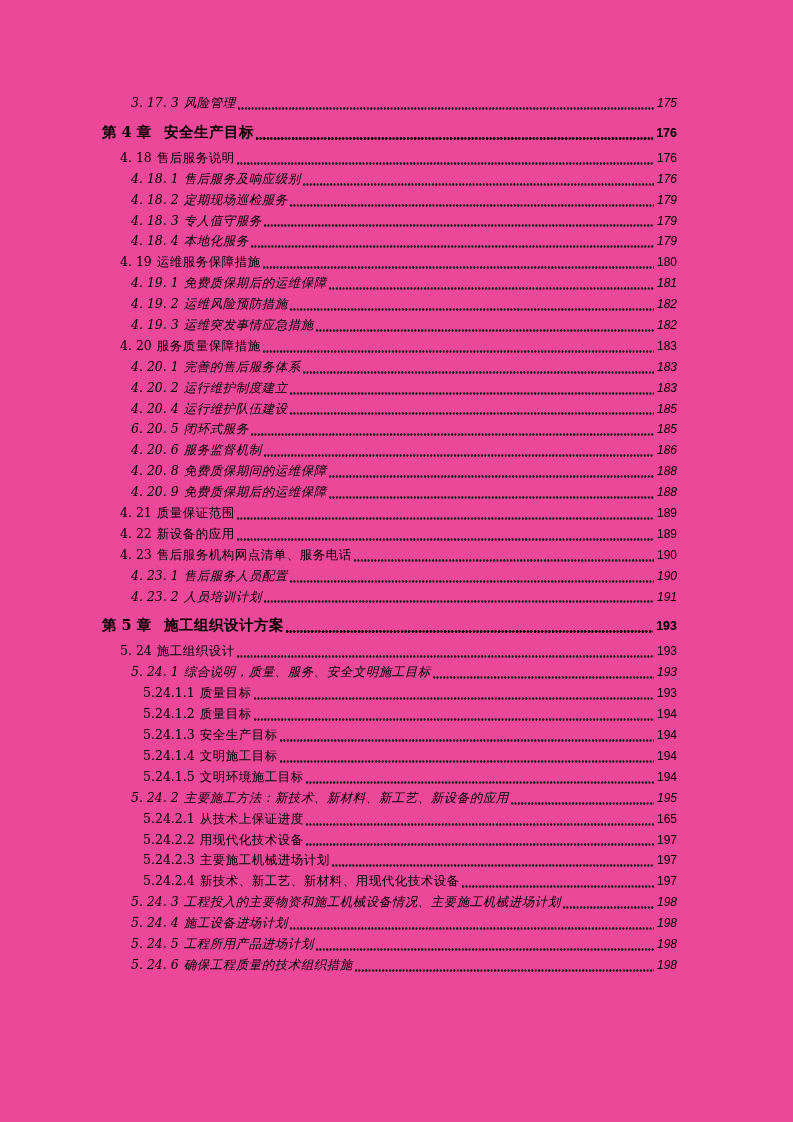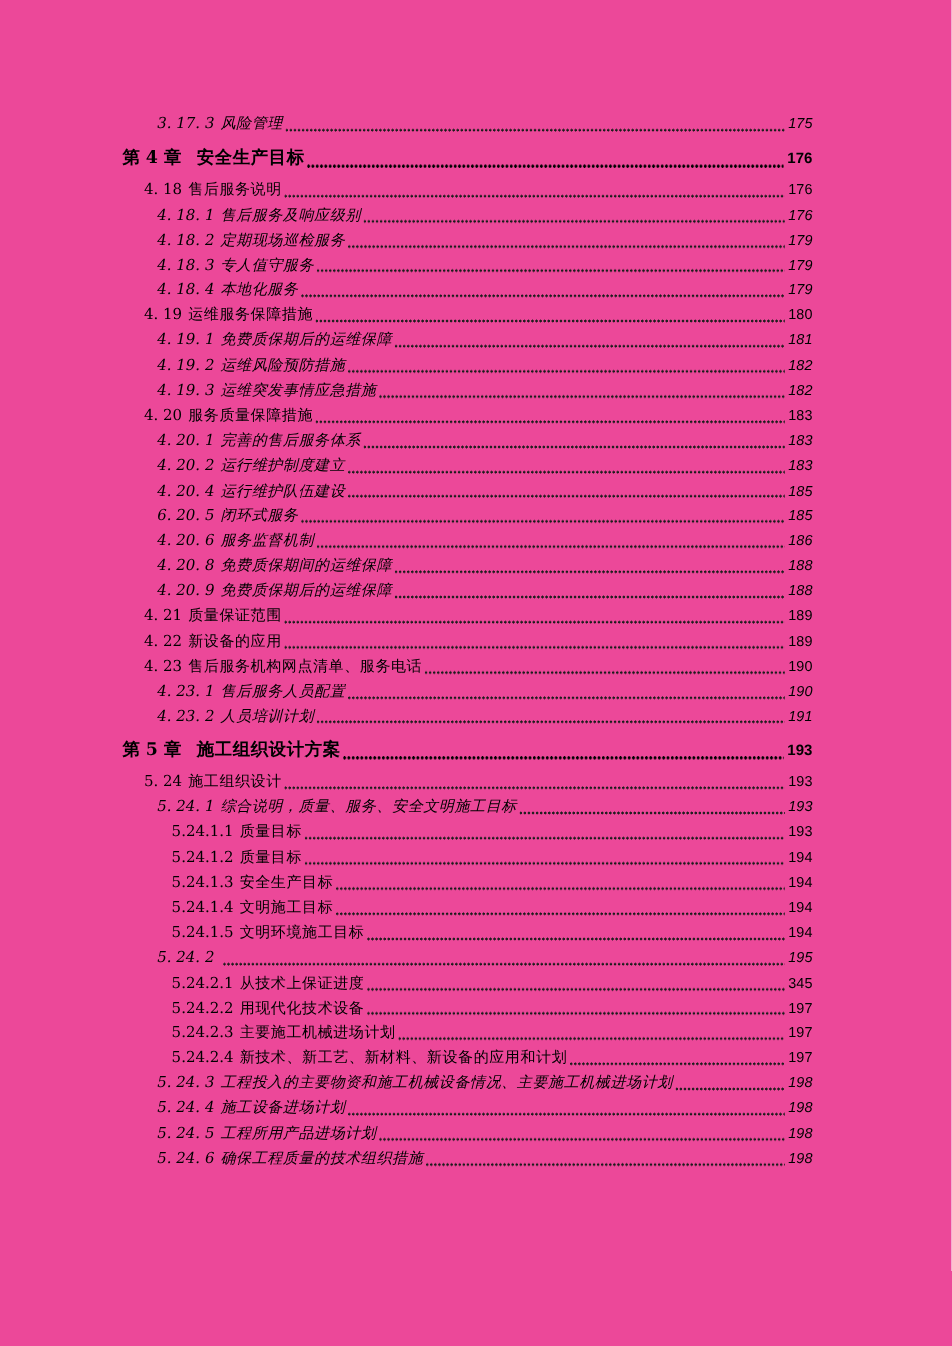--- a/index.html
+++ b/index.html
@@ -261,44 +261,45 @@
         <span class="pg">194</span>
       </div>
       <div class="row l4">
         <span class="num">5.24.1.5</span>
         <span class="title">文明环境施工目标</span>
         <span class="leader"></span>
         <span class="pg">194</span>
       </div>
       <div class="row l3">
         <span class="num">5. 24. 2</span>
+        <span class="title">主要施工方法：新技术、新材料、新工艺、新设备的应用</span>
         <span class="leader"></span>
         <span class="pg">195</span>
       </div>
       <div class="row l4">
         <span class="num">5.24.2.1</span>
         <span class="title">从技术上保证进度</span>
         <span class="leader"></span>
-        <span class="pg">345</span>
+        <span class="pg">165</span>
       </div>
       <div class="row l4">
         <span class="num">5.24.2.2</span>
         <span class="title">用现代化技术设备</span>
         <span class="leader"></span>
         <span class="pg">197</span>
       </div>
       <div class="row l4">
         <span class="num">5.24.2.3</span>
         <span class="title">主要施工机械进场计划</span>
         <span class="leader"></span>
         <span class="pg">197</span>
       </div>
       <div class="row l4">
         <span class="num">5.24.2.4</span>
-        <span class="title">新技术、新工艺、新材料、新设备的应用和计划</span>
+        <span class="title">新技术、新工艺、新材料、用现代化技术设备</span>
         <span class="leader"></span>
         <span class="pg">197</span>
       </div>
       <div class="row l3">
         <span class="num">5. 24. 3</span>
         <span class="title">工程投入的主要物资和施工机械设备情况、主要施工机械进场计划</span>
         <span class="leader"></span>
         <span class="pg">198</span>
       </div>
       <div class="row l3">

